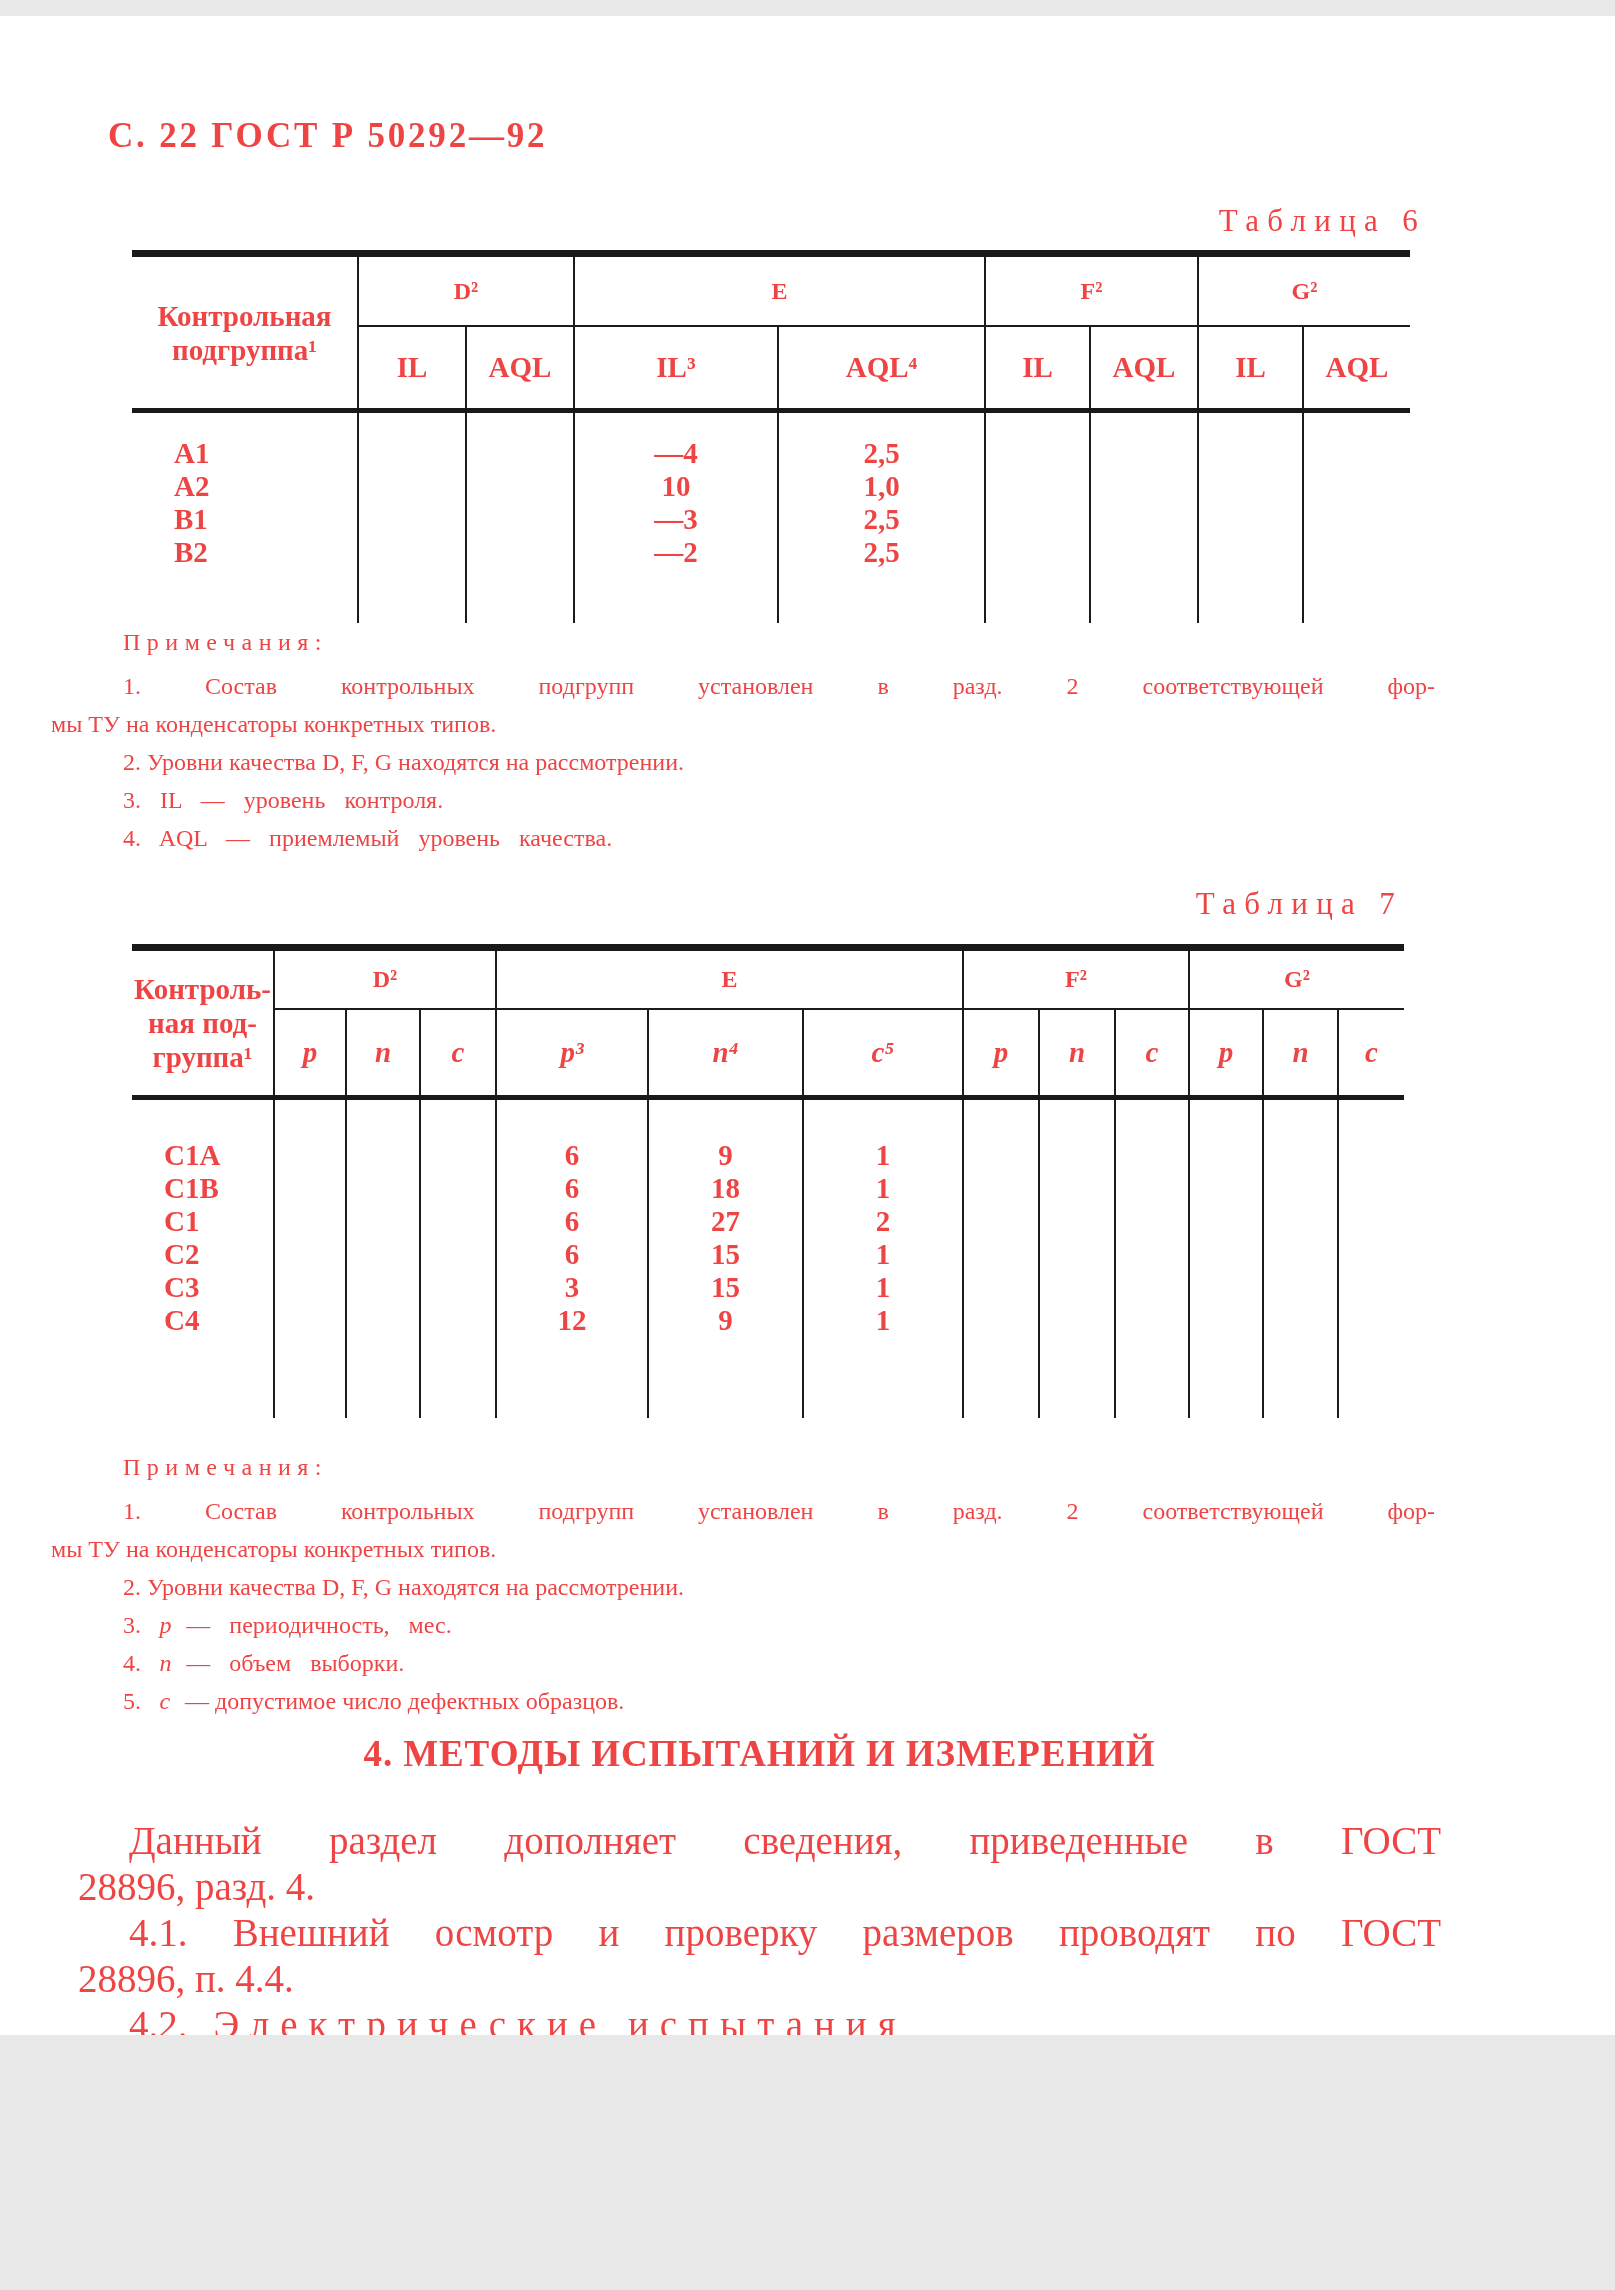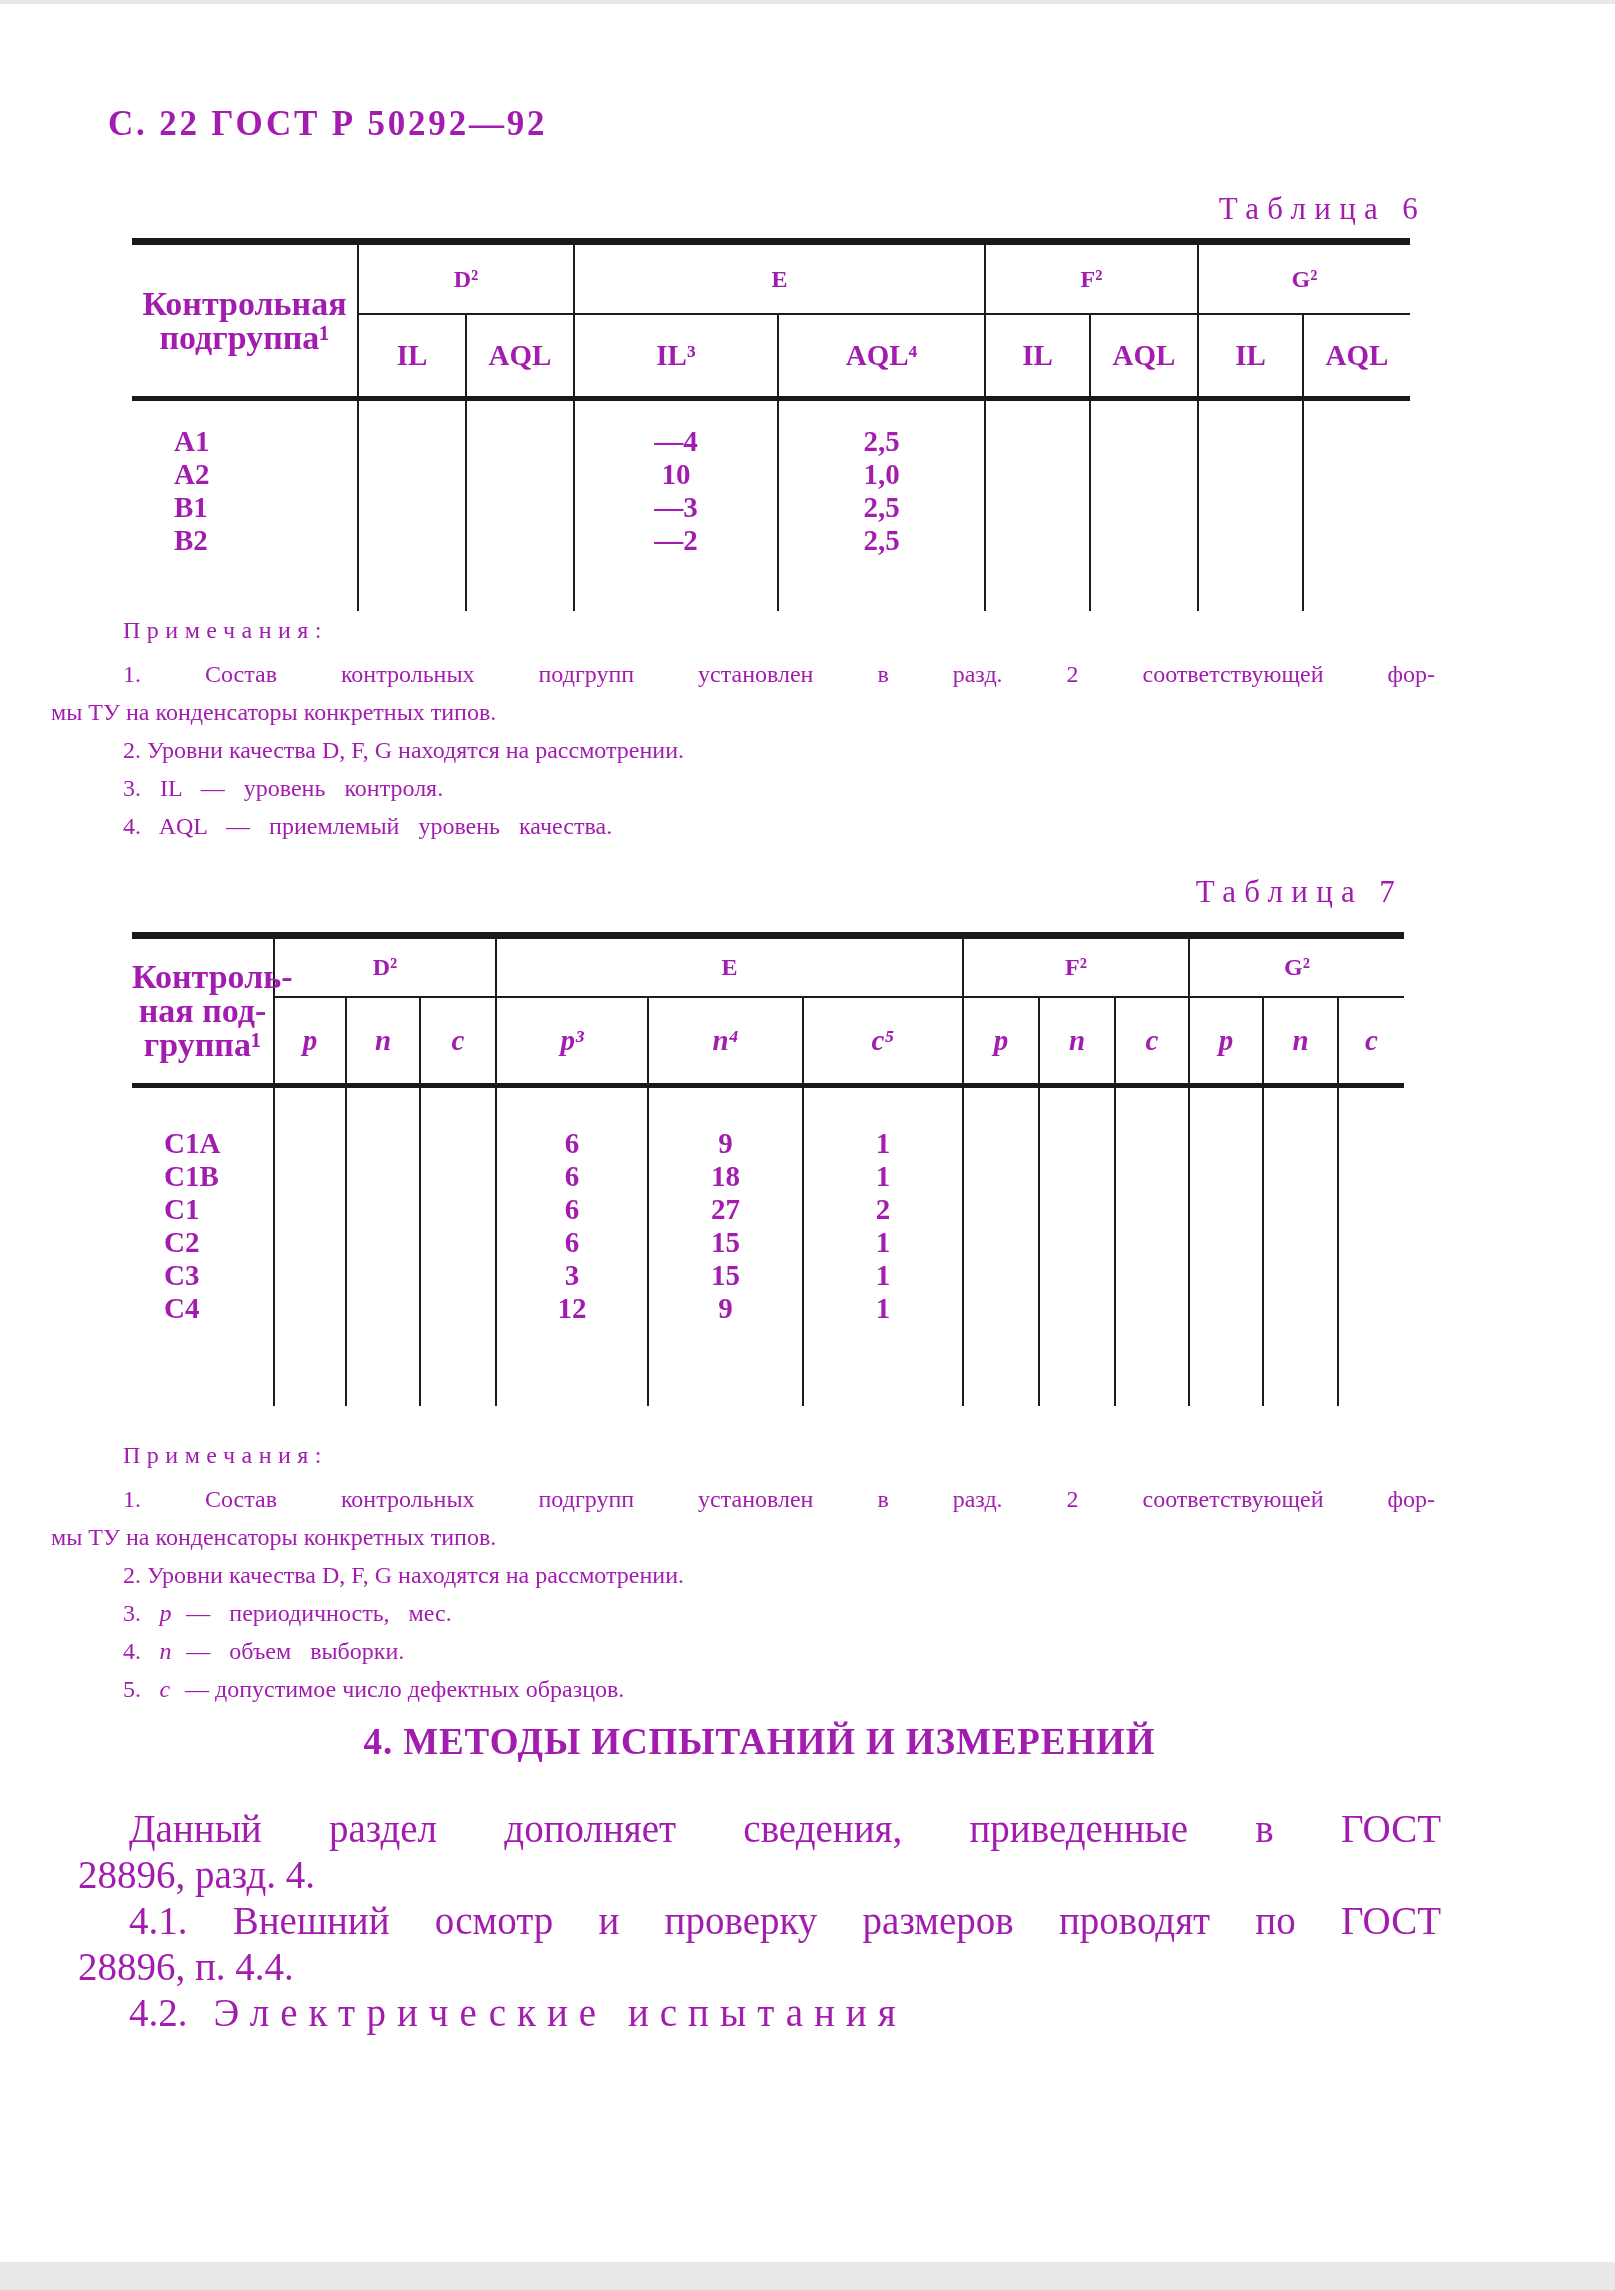--- a/index.html
+++ b/index.html
@@ -1,19 +1,19 @@
 <!DOCTYPE html>
 <html style="font-size:14.8px"><head>
 <meta charset="utf-8">
 <style>
   html,body{margin:0;padding:0;background:#e8e8e8;}
   .page{
-    position:relative;width:1615px;height:2258px;background:#ffffff;
-    font-family:"Liberation Serif","DejaVu Serif",serif;color:#a21caf;
-    overflow:hidden;margin:4px auto;
+    position:relative;width:1615px;height:2019px;background:#ffffff;
+    font-family:"Liberation Serif","DejaVu Serif",serif;color:#ef4444;
+    overflow:hidden;margin:16px auto;
   }
   .page-header{
     position:absolute;left:108px;top:100px;
     font-size:35px;font-weight:700;letter-spacing:2.8px;white-space:nowrap;
   }
   .tcaption{
     position:absolute;font-size:31px;letter-spacing:8.3px;white-space:nowrap;font-weight:400;
   }
   .tcaption.c6{right:189px;top:187px;}
   .tcaption.c7{right:212px;top:870px;}
@@ -22,21 +22,21 @@
     position:absolute;border-collapse:collapse;table-layout:fixed;
     border-top:7.4px solid #191919;
   }
   table.t6{left:132px;top:234px;width:1278px;}
   table.t7{left:132px;top:928px;width:1271px;}
   .gtable th,.gtable td{
     padding:0;margin:0;font-weight:700;font-size:29px;
     text-align:center;vertical-align:middle;
   }
   .gtable .col0{
-    white-space:pre-line;text-align:center;font-size:34px;line-height:34px;
+    white-space:pre-line;text-align:center;font-size:29px;line-height:34px;
     border-bottom:5.5px solid #191919;
   }
   .gtable .grp{border-bottom:2.8px solid #1c1c1c;font-size:24px;}
   .gtable .v{border-left:2.8px solid #1c1c1c;}
   .t6 tr.group-row th{height:68px;}
   .t6 tr.sub-row th{height:81px;border-bottom:5.5px solid #191919;}
   .t7 tr.group-row th{height:57px;}
   .t7 tr.sub-row th{height:85px;border-bottom:5.5px solid #191919;}
   .t7 tr.sub-row th{font-style:italic;}
   tr.data td{height:32px;font-size:29px;}

